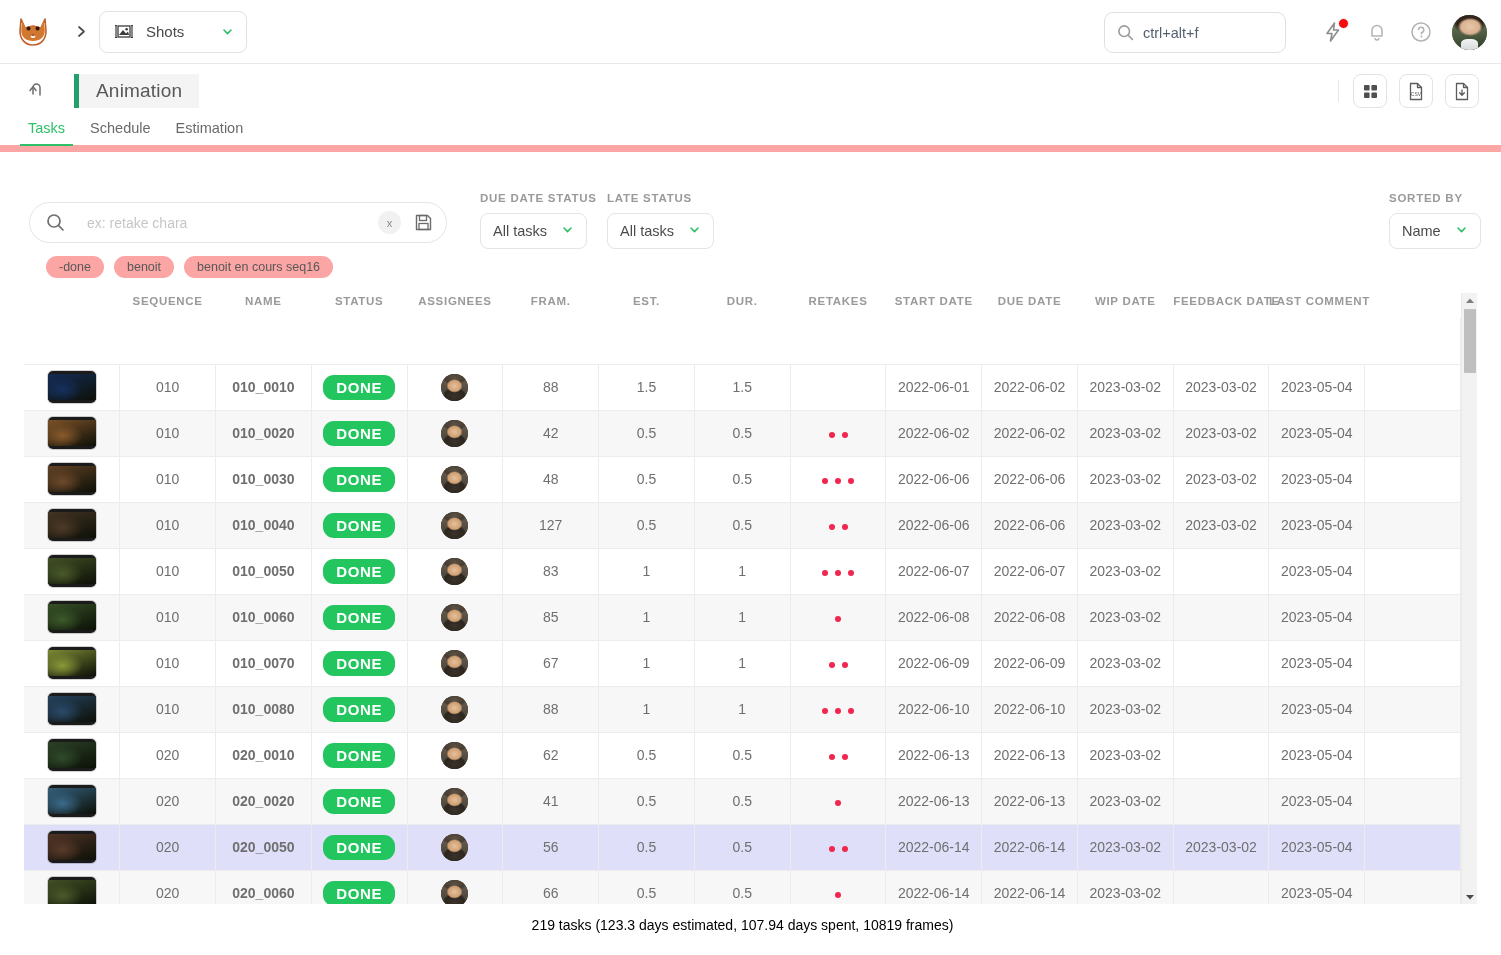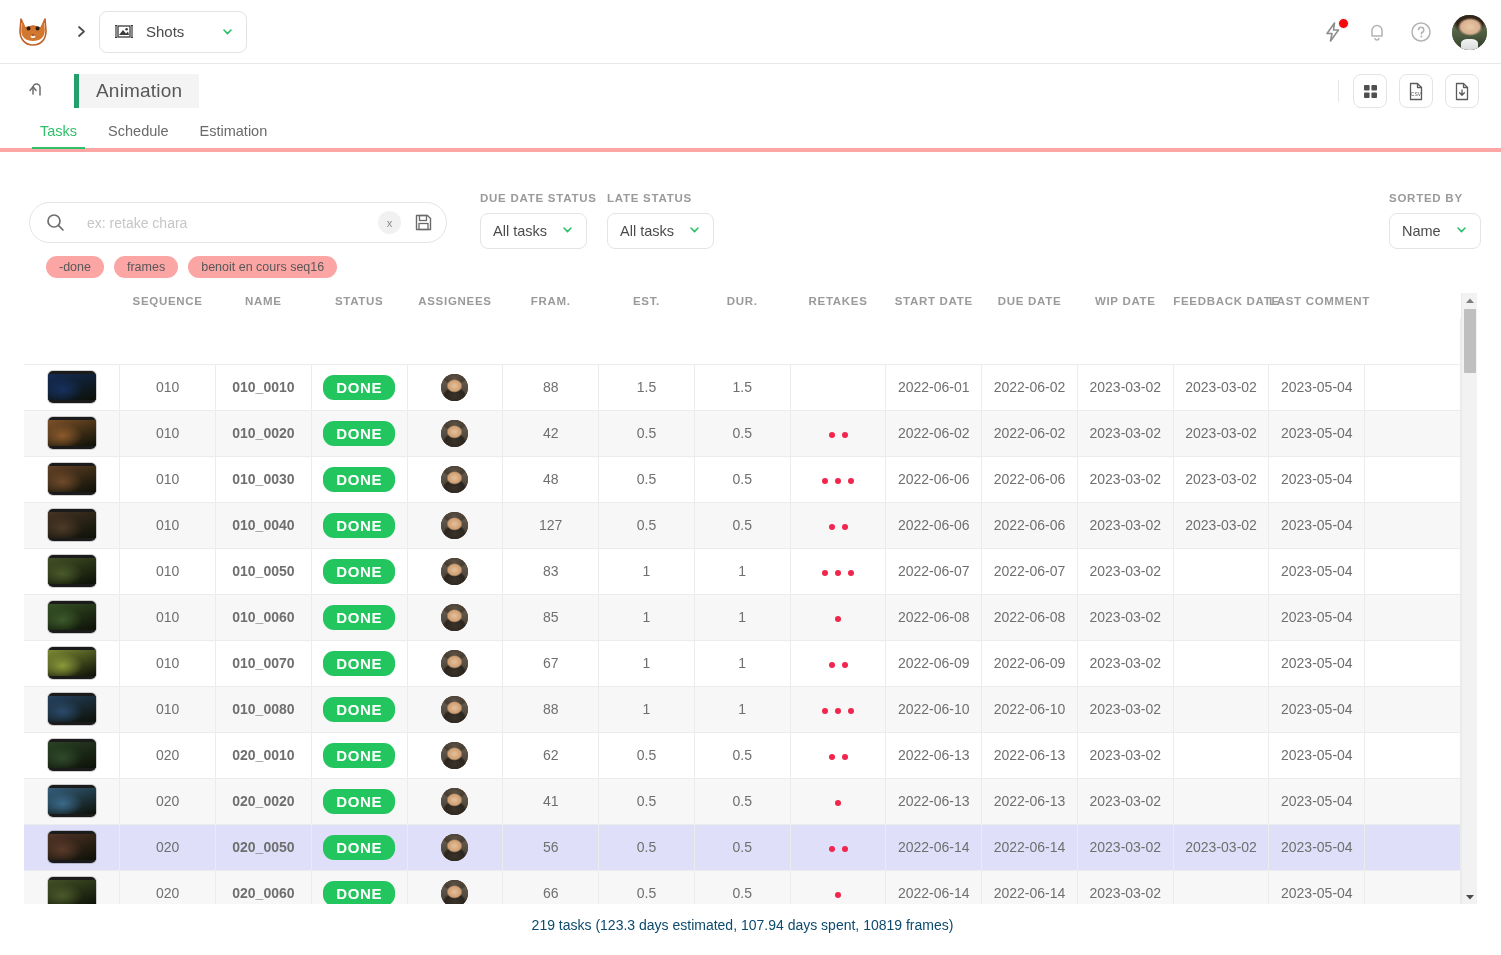--- a/index.html
+++ b/index.html
@@ -200,24 +200,24 @@
     background: #fff;
     display: flex; align-items: center; justify-content: center;
     cursor: pointer;
     color: #5b5b5b;
   }
 
   
   .tabs {
     display: flex;
     align-items: flex-end;
-    padding: 0 32px;
+    padding: 0 20px;
     height: 34px;
-    border-bottom: 4px solid #fca5a5;
-    gap: 15px;
+    border-bottom: 7px solid #fca5a5;
+    gap: 9px;
   }
   .tab {
     font-size: 14.5px;
     color: #6a6a6a;
     padding: 0 8px 8px 8px;
     cursor: pointer;
     border-bottom: 2px solid transparent;
     margin-bottom: -1px;
   }
   .tab.active {
@@ -457,21 +457,21 @@
     width: 1437px; height: 611px;
     overflow: hidden;
   }
 
   .footer {
     position: absolute;
     left: 0; right: 16px;
     bottom: 22px;
     text-align: center;
     font-size: 14px;
-    color: #0c4a6e;
+    color: #000000;
   }
 </style>
 </head>
 <body>
 
 <div class="topbar">
   <div class="logo">
     <svg width="34" height="34" viewBox="0 0 34 34">
       <path d="M5 4 L9 13 L17 11 L25 13 L29 4 L30 16 C30 25 24 30 17 30 C10 30 4 25 4 16 Z" fill="#fff" stroke="#c0602a" stroke-width="1.6" stroke-linejoin="round"></path>
       <path d="M6 5.5 L9.5 13 L17 11.2 L24.5 13 L28 5.5 L28.8 15.5 C28.8 22 24 26 17 26 C10 26 5.2 22 5.2 15.5 Z" fill="#d2772f"></path>
@@ -500,20 +500,29 @@
       </svg>
     </span>
     <span class="lbl">Shots</span>
     <span class="chev">
       <svg width="13" height="13" viewBox="0 0 13 13">
           <path d="M3 5 L6.5 8.6 L10 5" fill="none" stroke="#2ec16a" stroke-width="1.6" stroke-linecap="round" stroke-linejoin="round"></path>
         </svg>
     </span>
   </div>
 
+  <div class="searchbox">
+    <span class="s-ico">
+      <svg width="17" height="17" viewBox="0 0 17 17">
+          <circle cx="7.2" cy="7.2" r="5.3" fill="none" stroke="#9b9b9b" stroke-width="1.6"></circle>
+          <path d="M11.2 11.2 L15.4 15.4" stroke="#9b9b9b" stroke-width="1.6" stroke-linecap="round"></path>
+        </svg>
+    </span>
+    <input type="text" placeholder="ctrl+alt+f" style="">
+  </div>
 
   <div class="topicons">
     <div class="t-ico">
       <svg width="22" height="22" viewBox="0 0 22 22">
           <path d="M12.5 2 L5 12.5 H10 L8.5 20 L16.5 9 H11.5 Z" fill="none" stroke="#8d8d8d" stroke-width="1.6" stroke-linejoin="round"></path>
         </svg>
       <span class="notif-dot"></span>
     </div>
     <div class="t-ico">
       <svg width="22" height="22" viewBox="0 0 22 22">
@@ -590,21 +599,21 @@
     <svg width="19" height="19" viewBox="0 0 19 19">
       <path d="M2.5 2.5 h11 l3 3 v11 h-14 Z" fill="none" stroke="#6a6a6a" stroke-width="1.4" stroke-linejoin="round"></path>
       <rect x="5.5" y="2.5" width="7" height="5" fill="none" stroke="#6a6a6a" stroke-width="1.3"></rect>
       <rect x="5" y="10.5" width="9" height="6" fill="none" stroke="#6a6a6a" stroke-width="1.3"></rect>
     </svg>
   </span>
 </div>
 
 <div class="chips">
   <span class="chip">-done</span>
-  <span class="chip">frames</span>
+  <span class="chip">benoit</span>
   <span class="chip">benoit en cours seq16</span>
 </div>
 
 <div class="fgroup" id="f-due">
   <div class="flabel">DUE DATE STATUS</div>
   <div class="dropdown">
     <span class="dval">All tasks</span>
     <span>
       <svg width="13" height="13" viewBox="0 0 13 13">
           <path d="M3 5 L6.5 8.6 L10 5" fill="none" stroke="#2ec16a" stroke-width="1.6" stroke-linecap="round" stroke-linejoin="round"></path>

